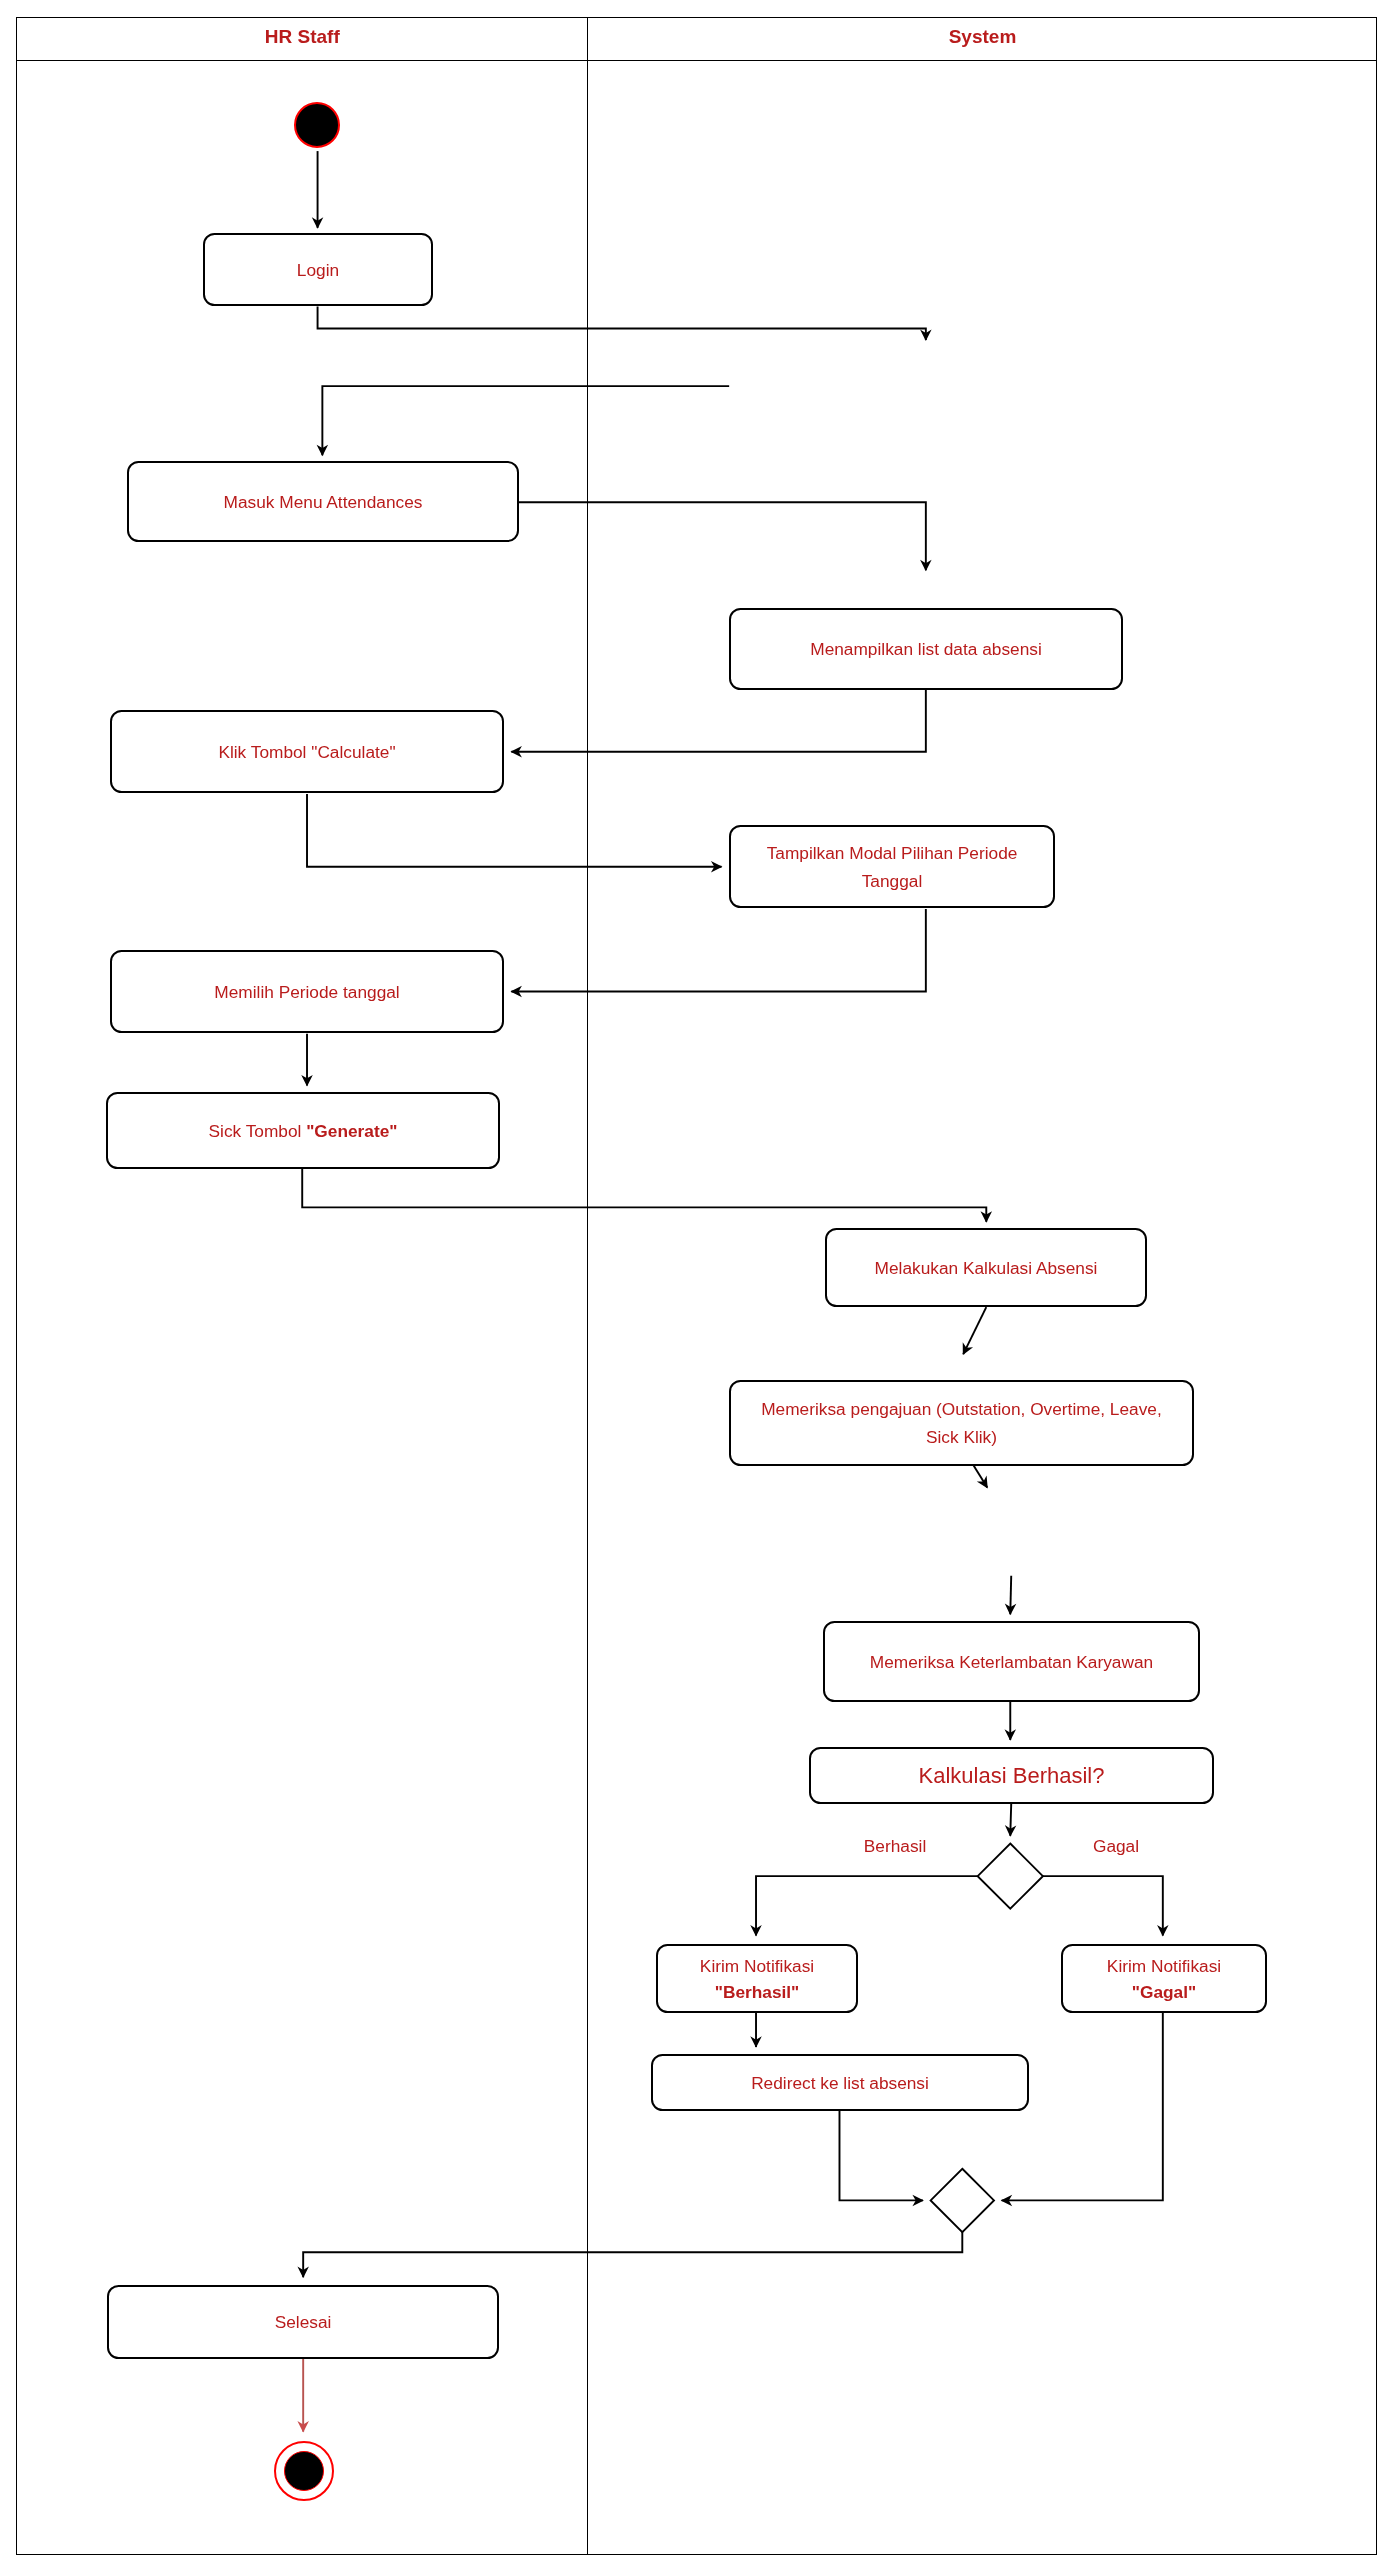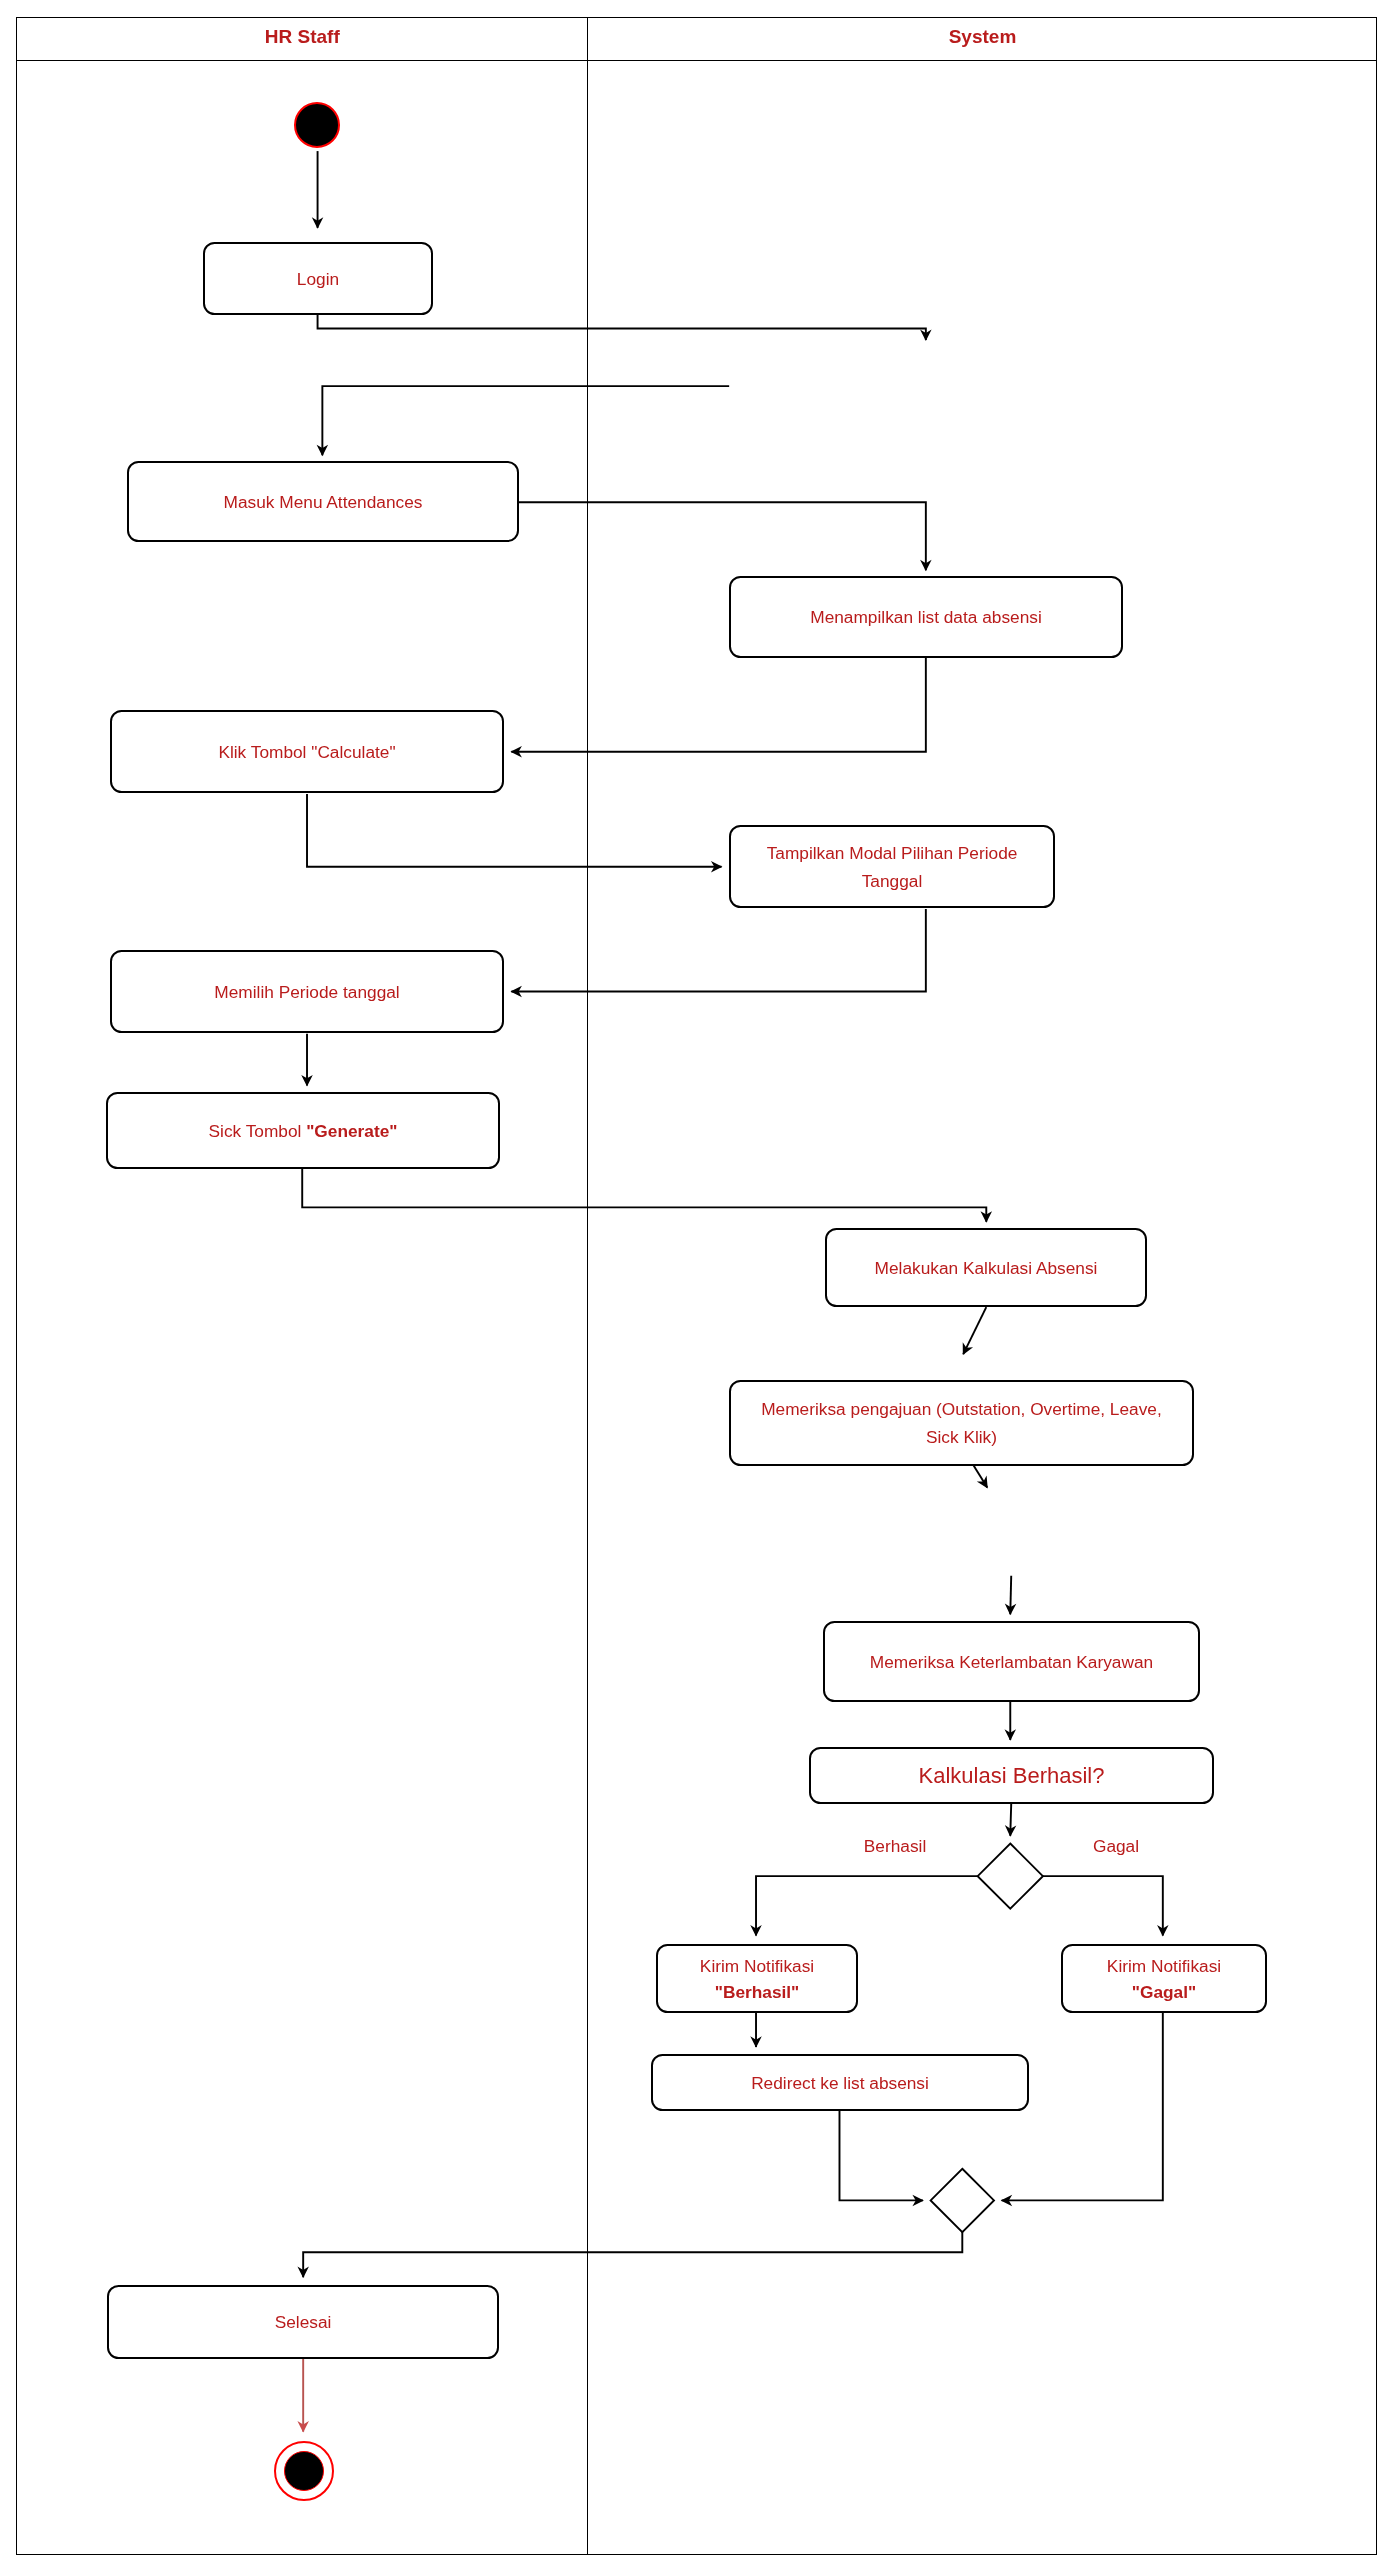--- a/index.html
+++ b/index.html
@@ -70,30 +70,30 @@
       <polygon points="1003,2260 1036,2293 1003,2326 970,2293" fill="#fff" stroke="#000"></polygon>
     </g>
     <path d="M316,2458 L316,2534" fill="none" stroke="#b85450" stroke-width="2" marker-end="url(#arrow-red)"></path>
   </svg>
 
   <div class="start-node"></div>
   <div class="end-node">
     <div class="inner"></div>
   </div>
 
-  <div class="node" style="left:203px;top:233px;width:230px;height:73px;margin-top:9px;">
+  <div class="node" style="left:203px;top:233px;width:230px;height:73px;">
     <span class="row">Login</span>
   </div>
 
 
   <div class="node" style="left:127px;top:461px;width:392px;height:81px;">
     <span class="row">Masuk Menu Attendances</span>
   </div>
 
-  <div class="node" style="left:729px;top:576px;width:394px;height:82px;">
+  <div class="node" style="left:729px;top:608px;width:394px;height:82px;">
     <span class="row">Menampilkan list data absensi</span>
   </div>
 
   <div class="node" style="left:110px;top:710px;width:394px;height:83px;">
     <span class="row">Klik Tombol "Calculate"</span>
   </div>
 
   <div class="node" style="left:729px;top:825px;width:326px;height:83px;">
     <span class="row">Tampilkan Modal Pilihan Periode</span>
     <span class="row">Tanggal</span>

